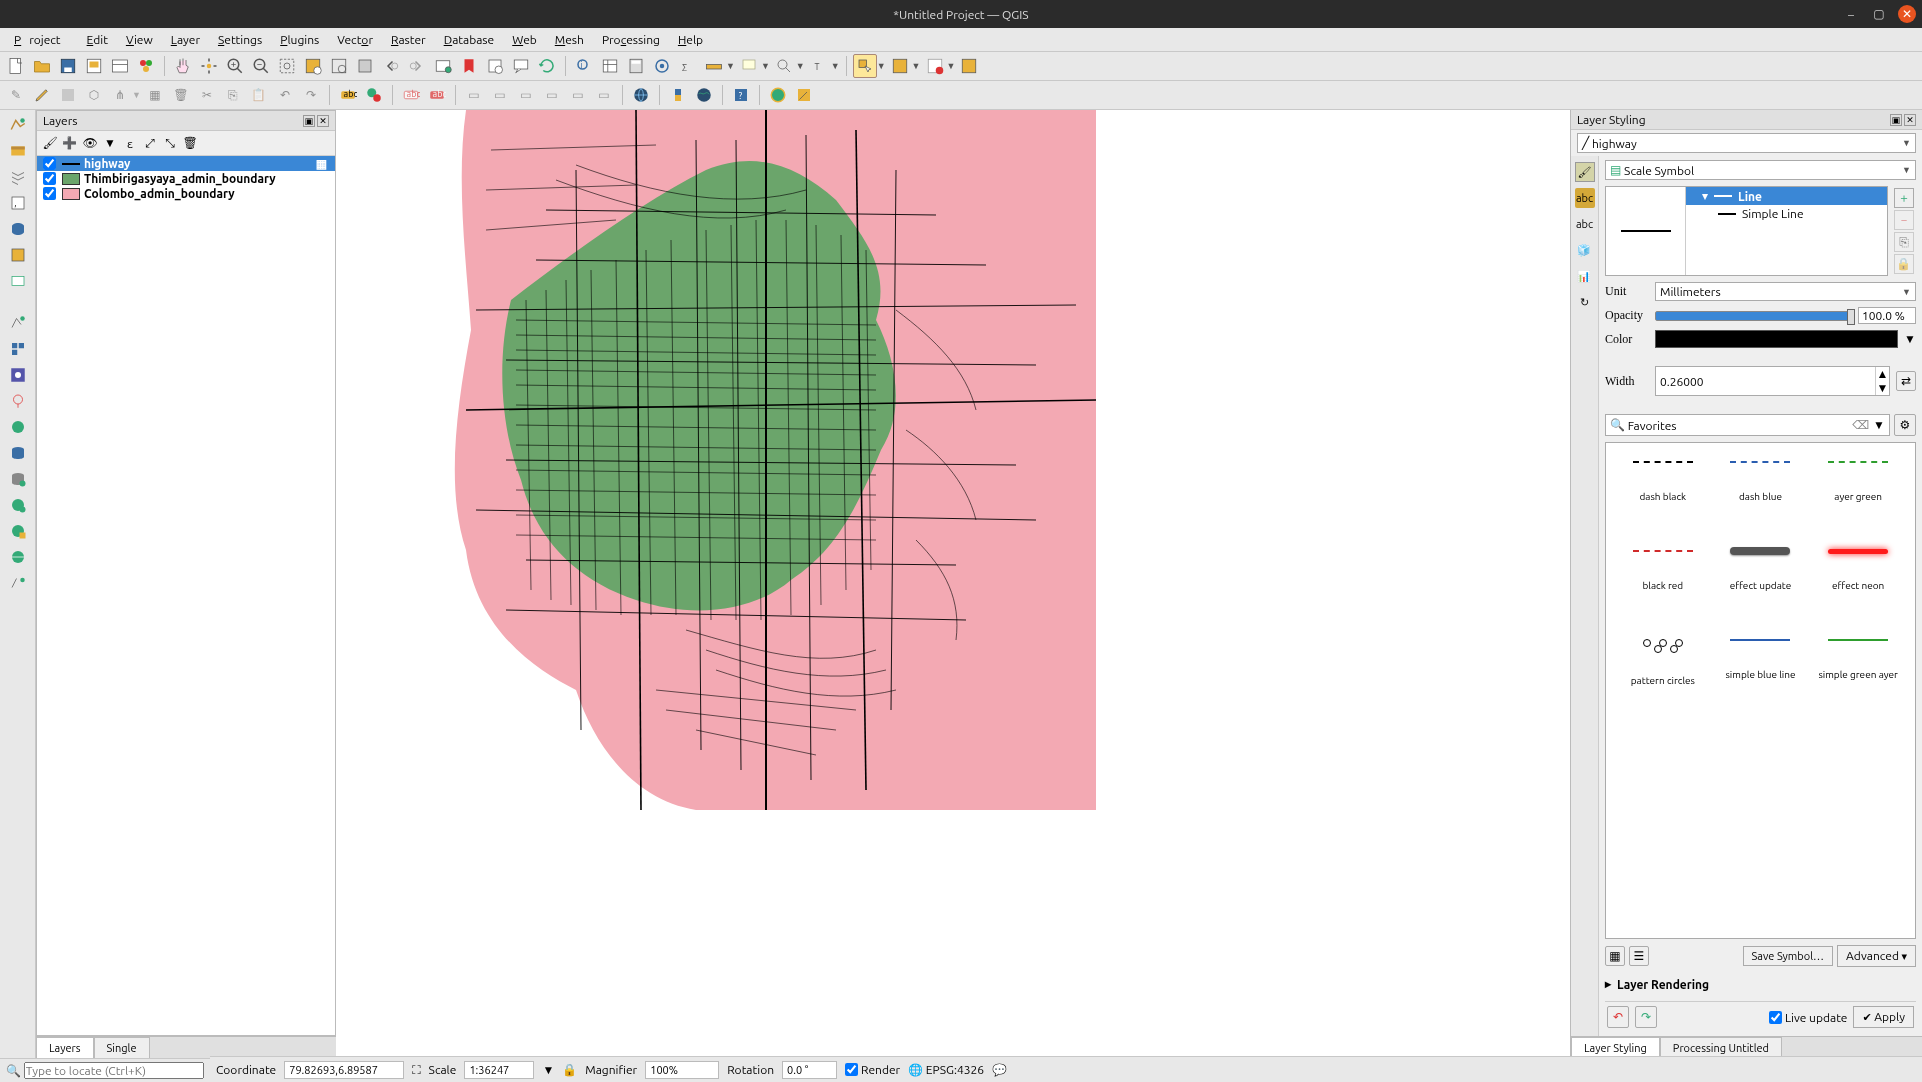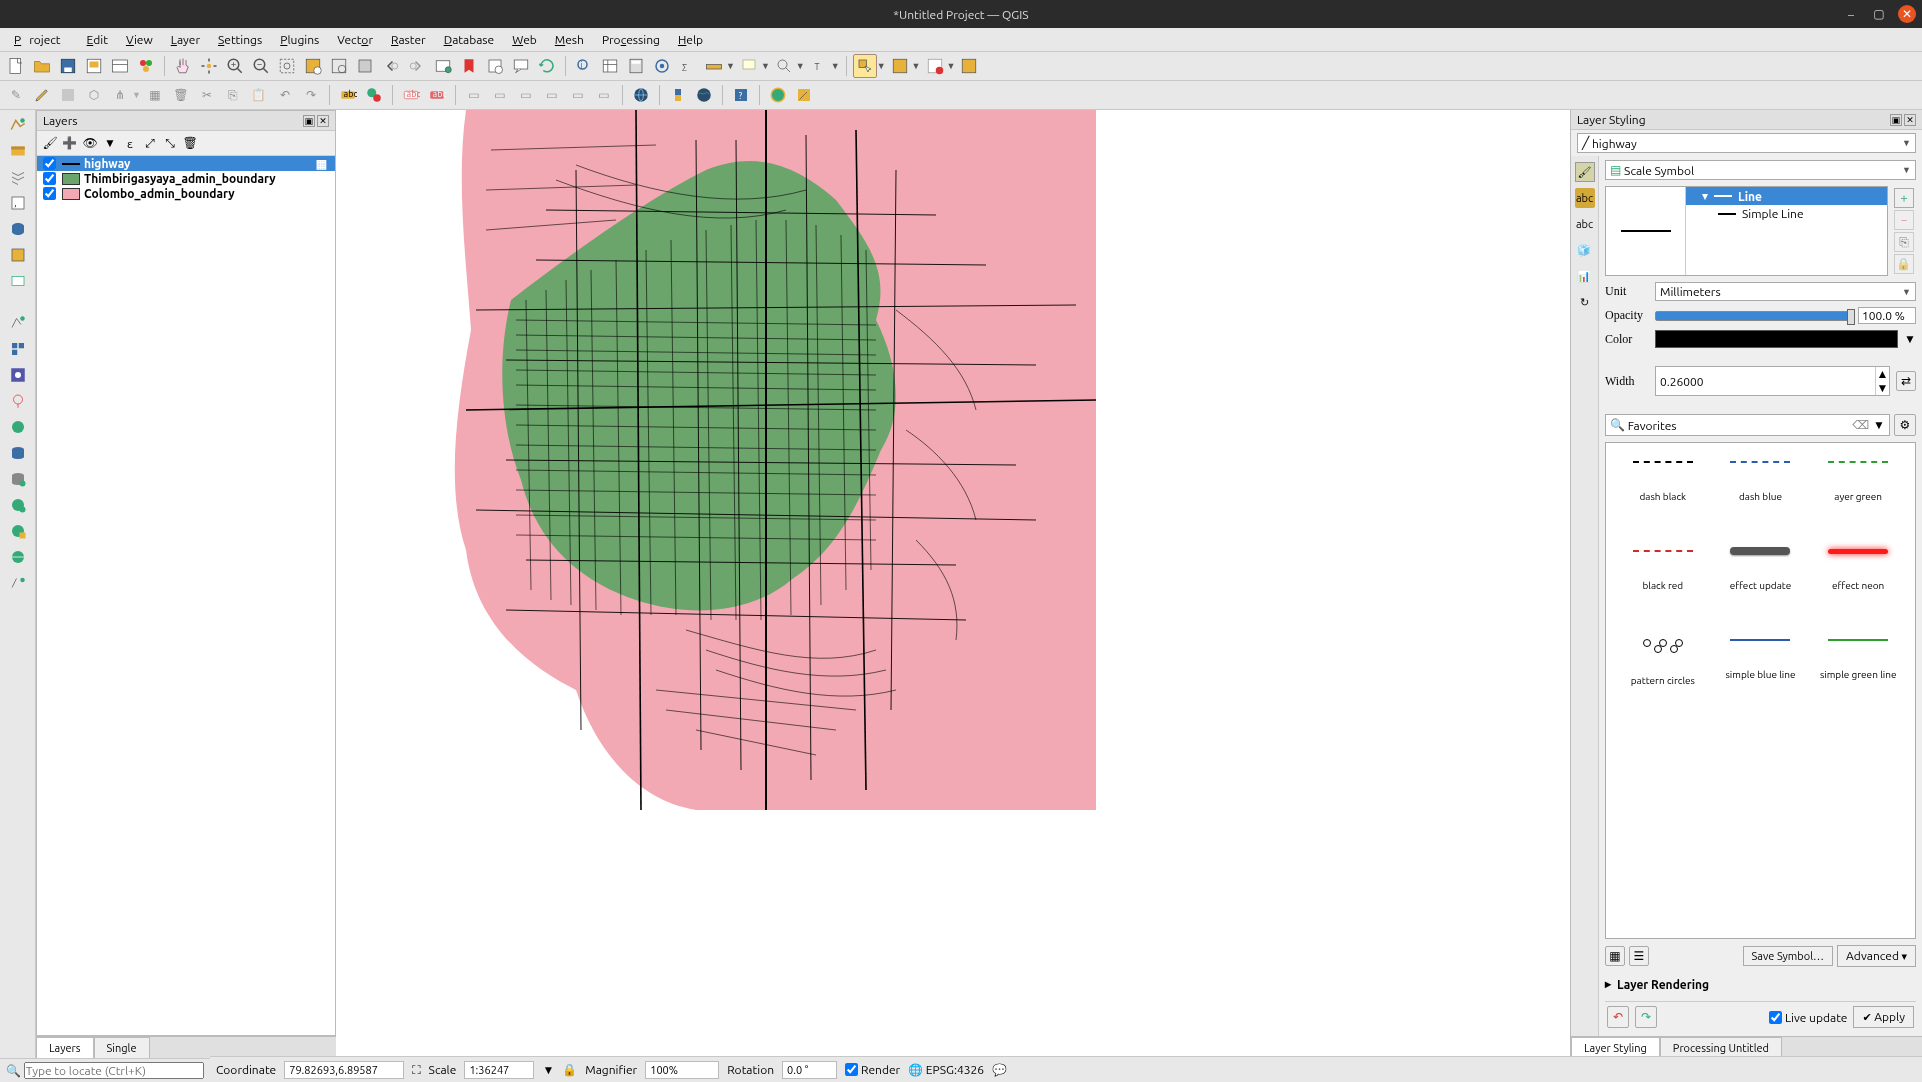--- a/index.html
+++ b/index.html
@@ -787,21 +787,21 @@
             <div class="fav-item">
               <div class="fav-sw">
                 <div style="width:60px;height:2px;background:#2a5db0"></div>
               </div>
               <div class="fav-label">simple blue line</div>
             </div>
             <div class="fav-item">
               <div class="fav-sw">
                 <div style="width:60px;height:2px;background:#2e9e2e"></div>
               </div>
-              <div class="fav-label">simple green line</div>
+              <div class="fav-label">simple green ayer</div>
             </div>
           </div>
 
         <div style="display:flex;gap:4px;align-items:center">
           <span class="tbtn" style="width:20px;height:20px;border:1px solid #aaa">▦</span>
           <span class="tbtn" style="width:20px;height:20px;border:1px solid #aaa">☰</span>
           <span style="flex:1"></span>
           <span class="btn">Save Symbol…</span>
           <span class="btn"><span>Advanced</span> ▾</span>
         </div>

